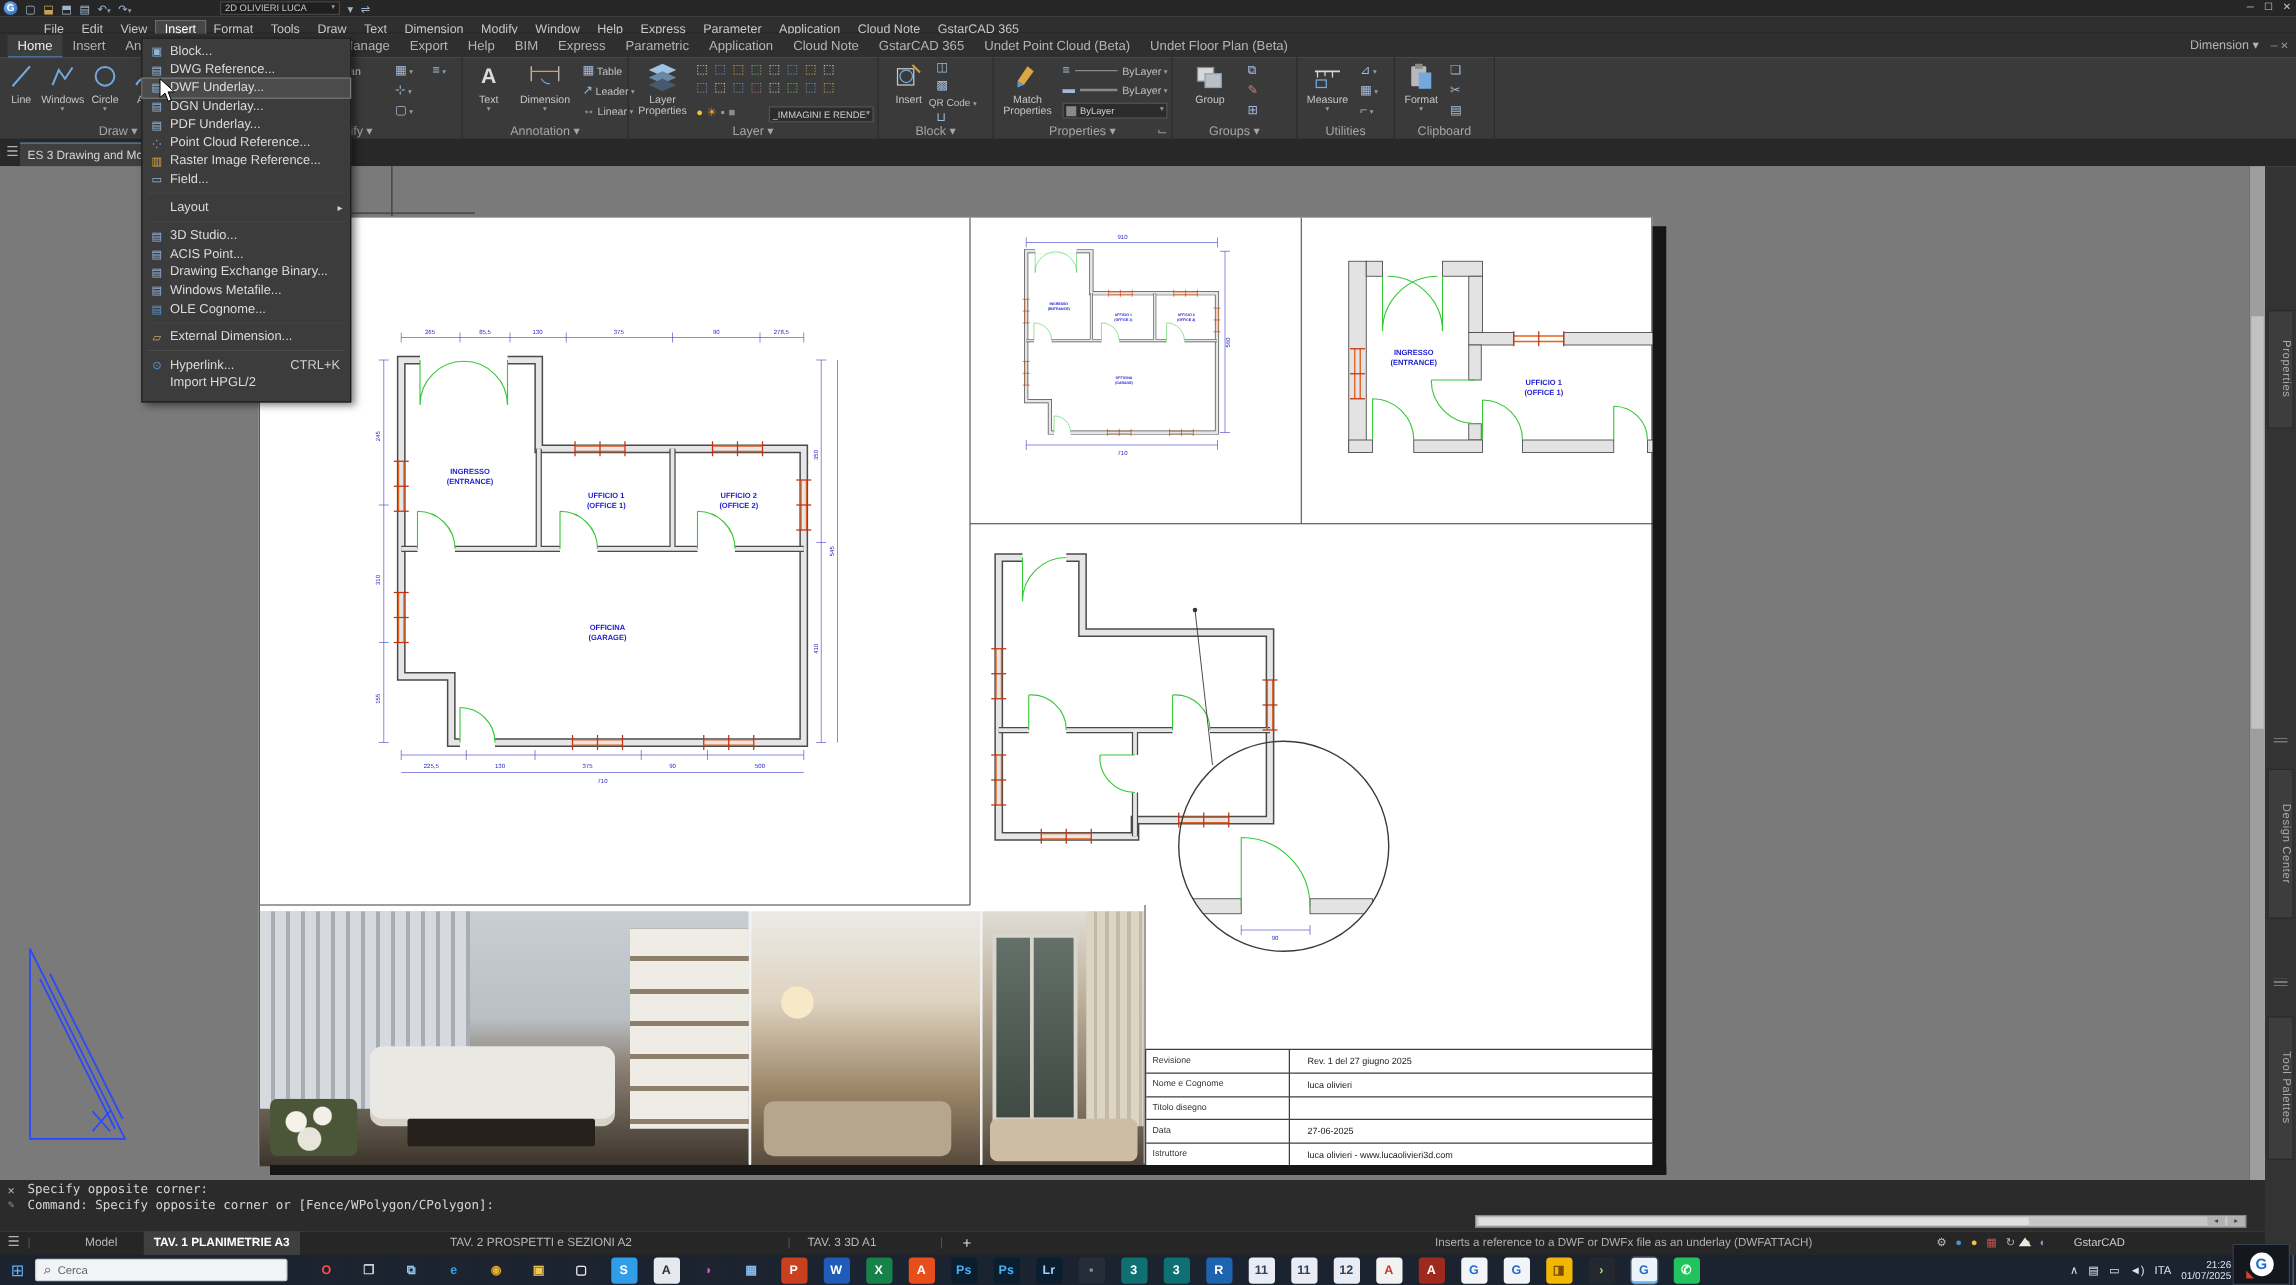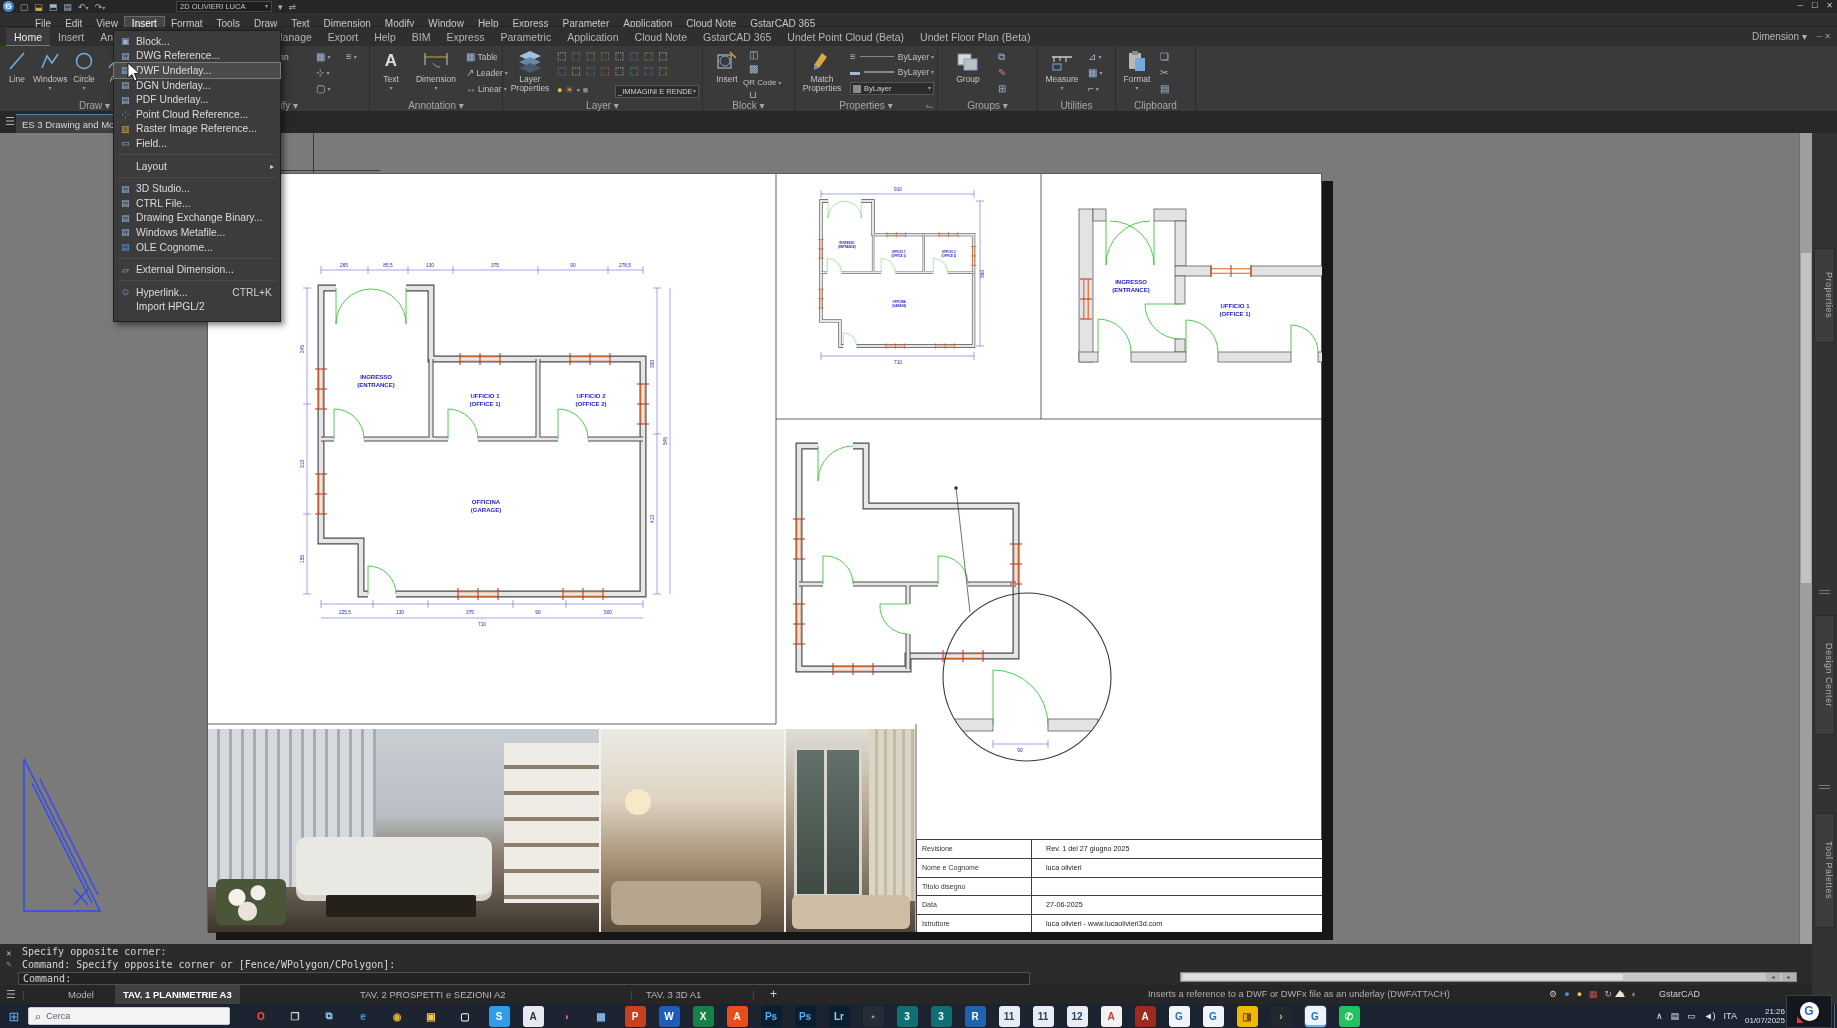--- a/index.html
+++ b/index.html
@@ -656,21 +656,21 @@
       <span class="mlab">Layout</span>
       <span class="msub">▸</span>
     </div>
   <div class="msep"></div>
   <div class="mi">
       <span class="mico">▤</span>
       <span class="mlab">3D Studio...</span>
     </div>
   <div class="mi">
       <span class="mico">▤</span>
-      <span class="mlab">CTRL File...</span>
+      <span class="mlab">ACIS Point...</span>
     </div>
   <div class="mi">
       <span class="mico">▤</span>
       <span class="mlab">Drawing Exchange Binary...</span>
     </div>
   <div class="mi">
       <span class="mico">▤</span>
       <span class="mlab">Windows Metafile...</span>
     </div>
   <div class="mi">
@@ -698,21 +698,20 @@
   <path d="M1,1 L1,16 L5,12.5 L7.5,19 L10,18 L7.5,11.5 L12.5,11.5 Z" fill="#fff" stroke="#000" stroke-width="0.8"></path>
 </svg>
 
 <div class="abs" id="cmd">
   <div class="abs lic">
     <div>✕</div>
     <div style="color:#8a8a8a">✎</div>
   </div>
   <div class="abs l1">Specify opposite corner:</div>
   <div class="abs l2">Command: Specify opposite corner or [Fence/WPolygon/CPolygon]:</div>
-  <div class="abs" id="cmdbox">Command:</div>
 </div>
 <div class="abs" id="hsb">
   <div class="th"></div>
   <div class="ar" style="right:16px">◂</div>
   <div class="ar" style="right:0">▸</div>
 </div>
 
 <div class="abs" id="layoutbar">
   <span class="it" style="left:6px;font-size:11px;color:#b0b0b0">☰</span>
   <span class="it" style="left:22px;color:#555">|</span>

